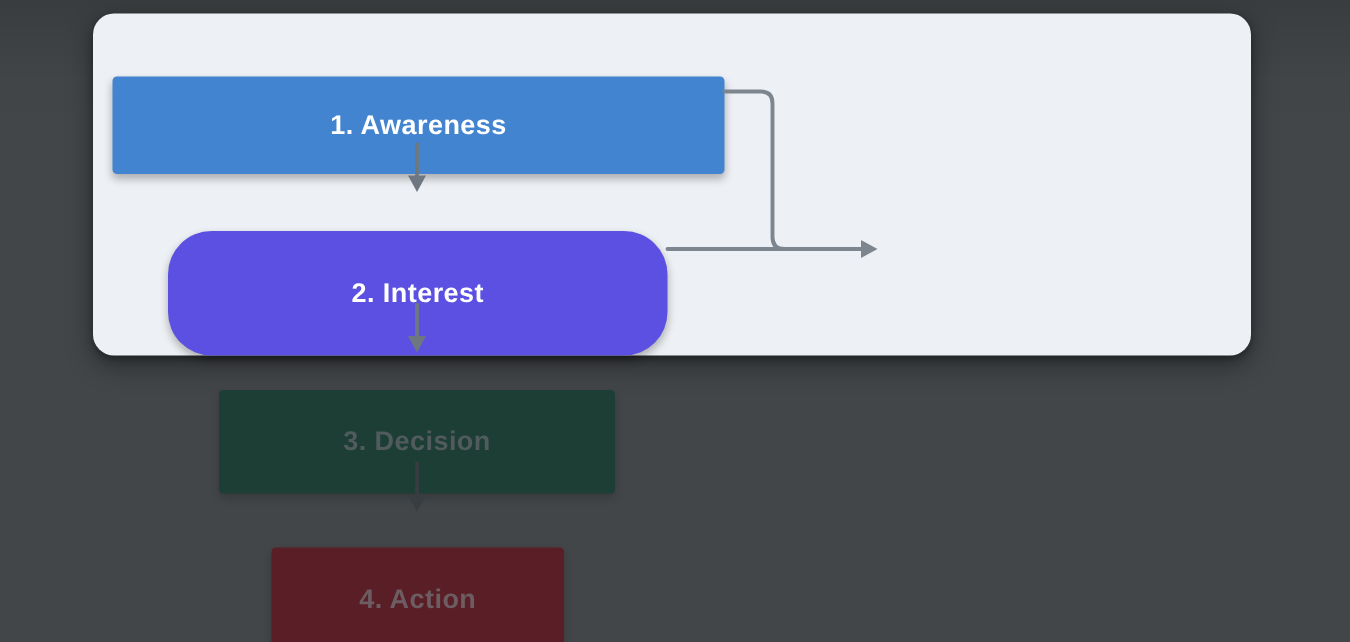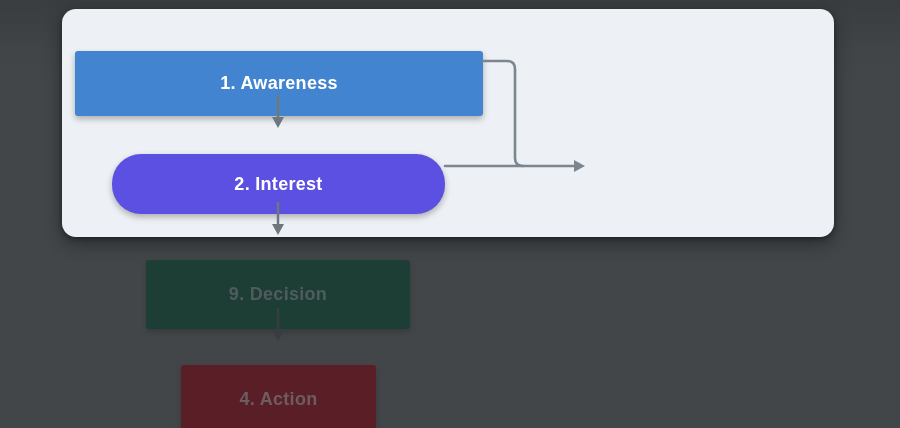--- a/index.html
+++ b/index.html
@@ -33,21 +33,21 @@
     font-size: 18px;
     letter-spacing: 0.3px;
     border-radius: 3px;
     margin-top: 23px;
   }
   .step-awareness {
     left: 75px; top: 28px; width: 408px; height: 65px;
     box-shadow: 0 3px 6px rgba(0,0,0,0.28);
   }
   .step-interest {
-    left: 112px; top: 131px; width: 333px; height: 60px;
+    left: 112px; top: 131px; width: 333px; height: 83px;
     box-shadow: 0 3px 6px rgba(0,0,0,0.28);
     border-radius: 29px;
   }
   .step-decision {
     left: 146px; top: 237px; width: 264px; height: 69px;
     box-shadow: 0 3px 6px rgba(0,0,0,0.18);
   }
   .step-action {
     left: 181px; top: 342px; width: 195px; height: 68px;
     box-shadow: 0 3px 6px rgba(0,0,0,0.18);
@@ -79,21 +79,21 @@
     white-space: nowrap;
   }
 </style>
 </head>
 <body>
 
 <div class="stage" style="background-color: rgb(67, 70, 73);">
 
   <div class="panel" style="background-color: rgb(237, 240, 244);"></div>
 
-  <div class="step step-decision" style="background-color: rgb(29, 62, 53); color: rgb(81, 91, 94);">9. Decision</div>
+  <div class="step step-decision" style="background-color: rgb(29, 62, 53); color: rgb(81, 91, 94);">3. Decision</div>
 
   <div class="step step-action" style="background-color: rgb(90, 30, 38); color: rgb(109, 93, 98);">4. Action</div>
 
   <svg class="arrow arrow-3" viewBox="0 0 16 34" style="color: rgb(56, 61, 65);">
     <line x1="8" y1="1" x2="8" y2="23" stroke="currentColor" stroke-width="2.5" stroke-linecap="round"></line>
     <polygon points="2,22 14,22 8,33" fill="currentColor"></polygon>
   </svg>
 
   <div class="step step-awareness" style="background-color: rgb(66, 132, 207); color: rgb(255, 255, 255);">1. Awareness</div>
 

